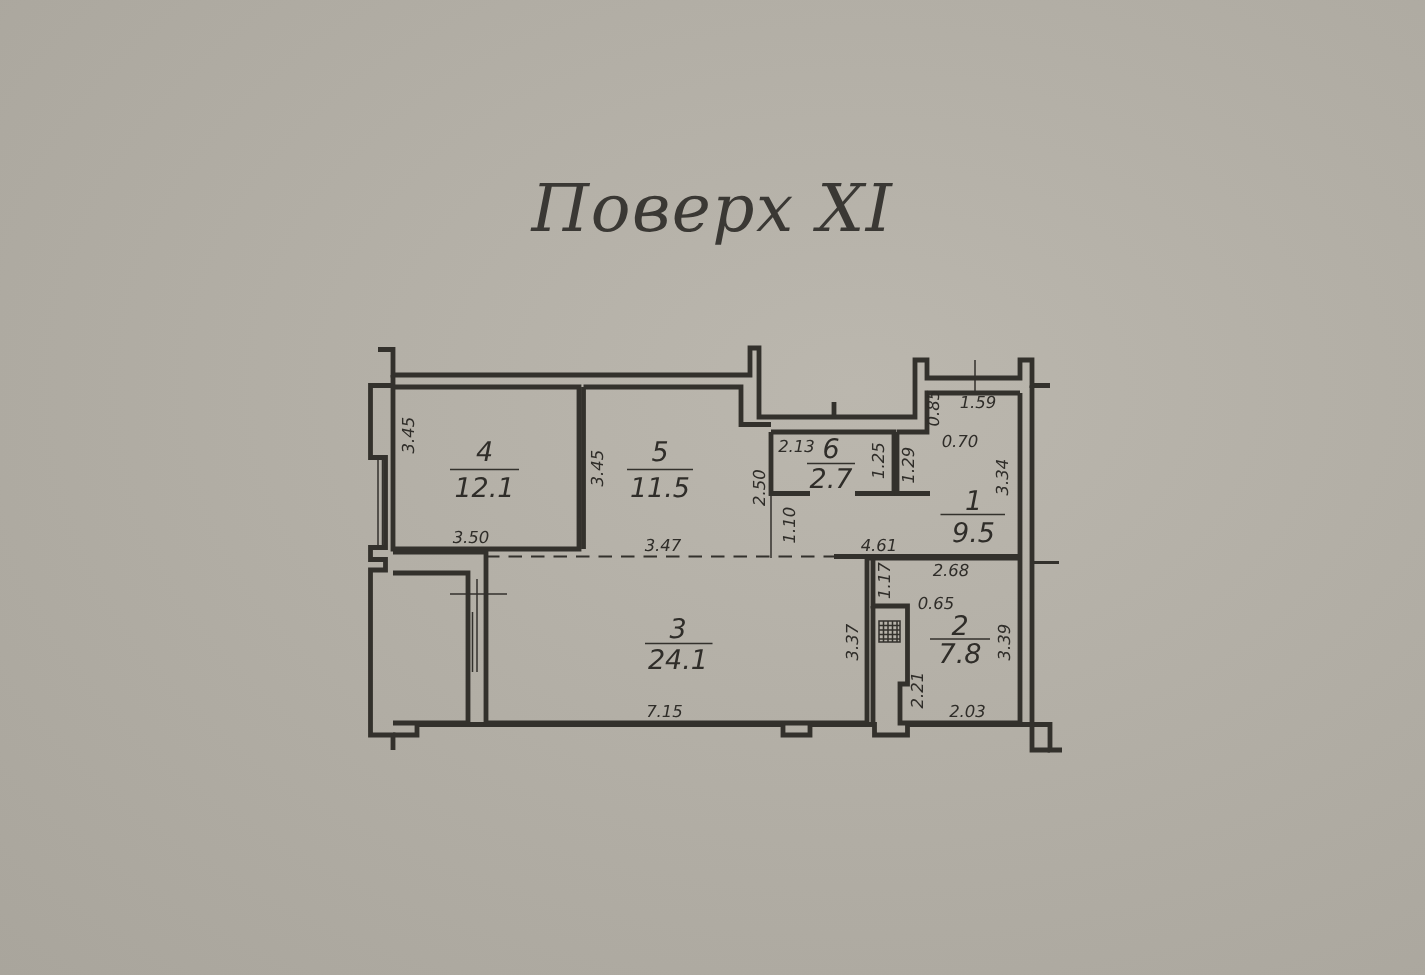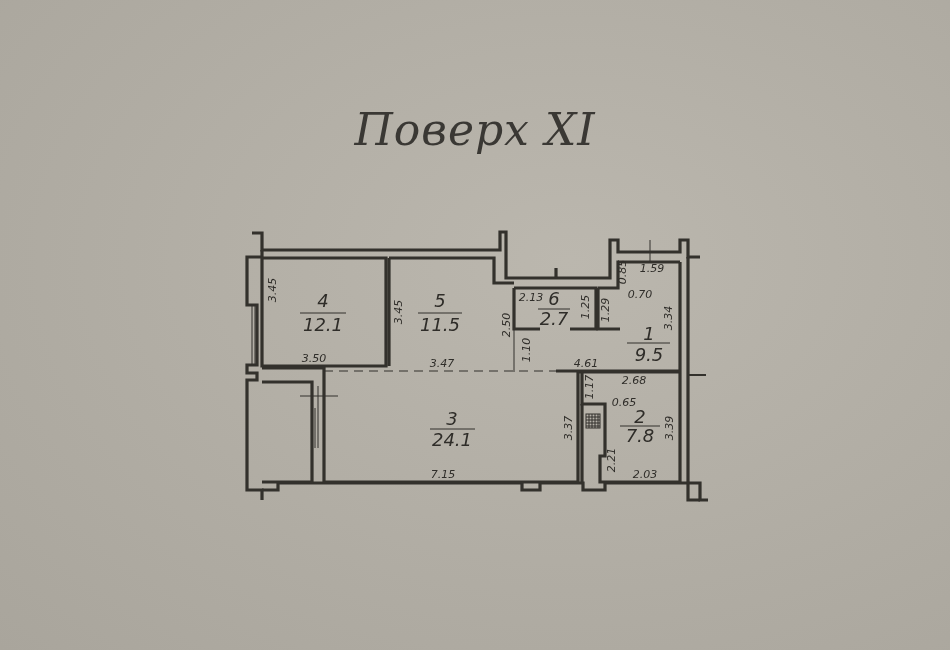--- a/index.html
+++ b/index.html
@@ -3,21 +3,21 @@
   <meta charset="utf-8">
   <style>
     html, body { margin: 0; padding: 0; }
     body {
       width: 950px; height: 650px; overflow: hidden;
       background: #b2aea5;
       background-image: radial-gradient(ellipse at 60% 40%, #bbb7ae 0%, #b0aca3 60%, #a9a59c 100%);
       position: relative;
     }
     .title {
-      position: absolute; left: 0; width: 950px; top: 104px;
+      position: absolute; left: 0; width: 950px; top: 114px;
       text-align: center;
       font-family: "DejaVu Serif", serif;
       font-style: italic;
       font-size: 44px;
       color: #3a3834;
       letter-spacing: 1px;
       padding-left: 0;
     }
     svg.plan { position: absolute; left: 0; top: 0; }
     .dim {

